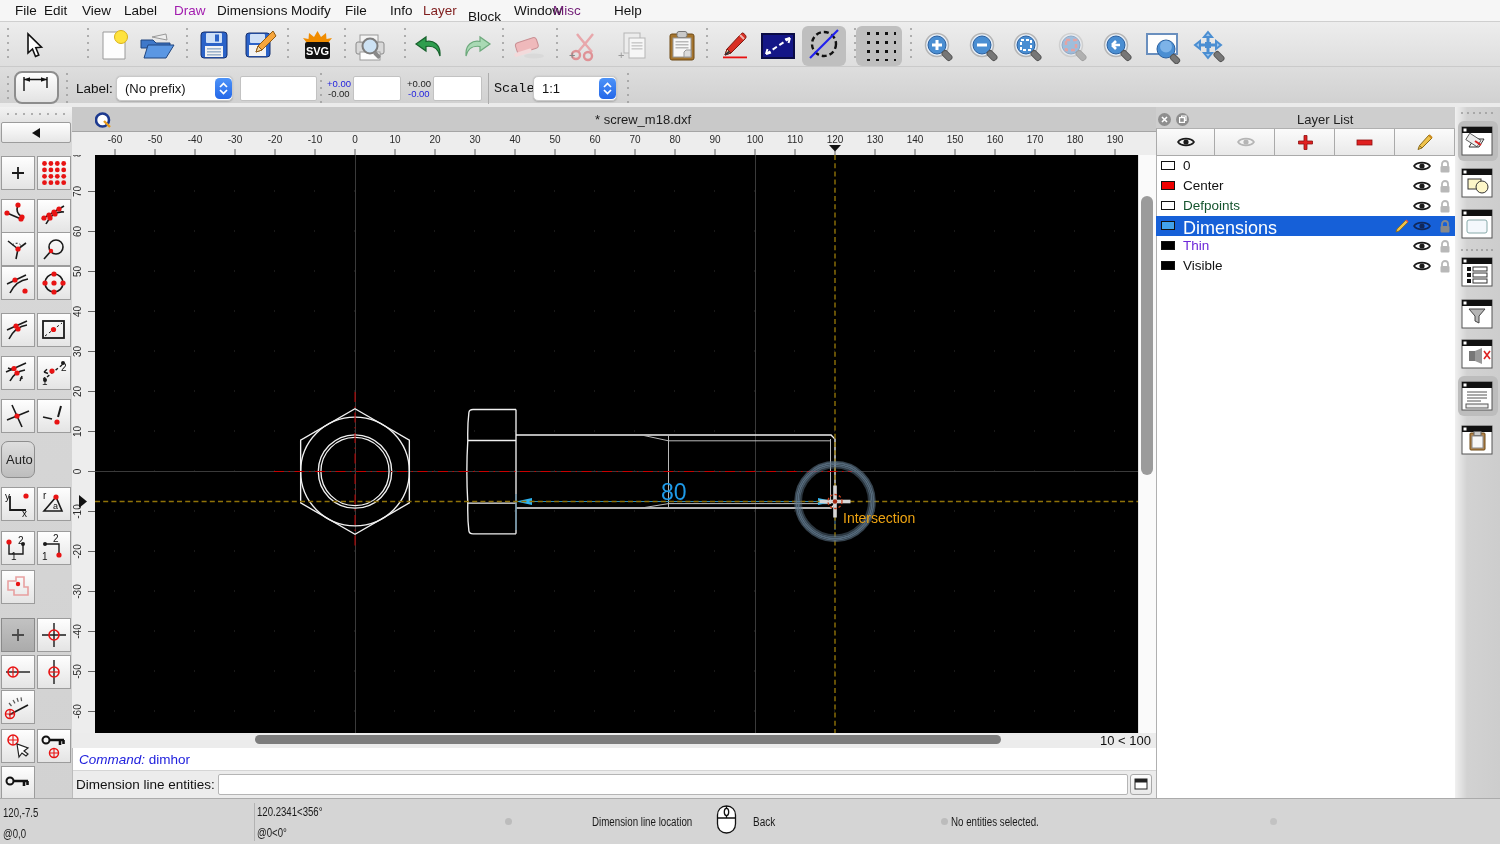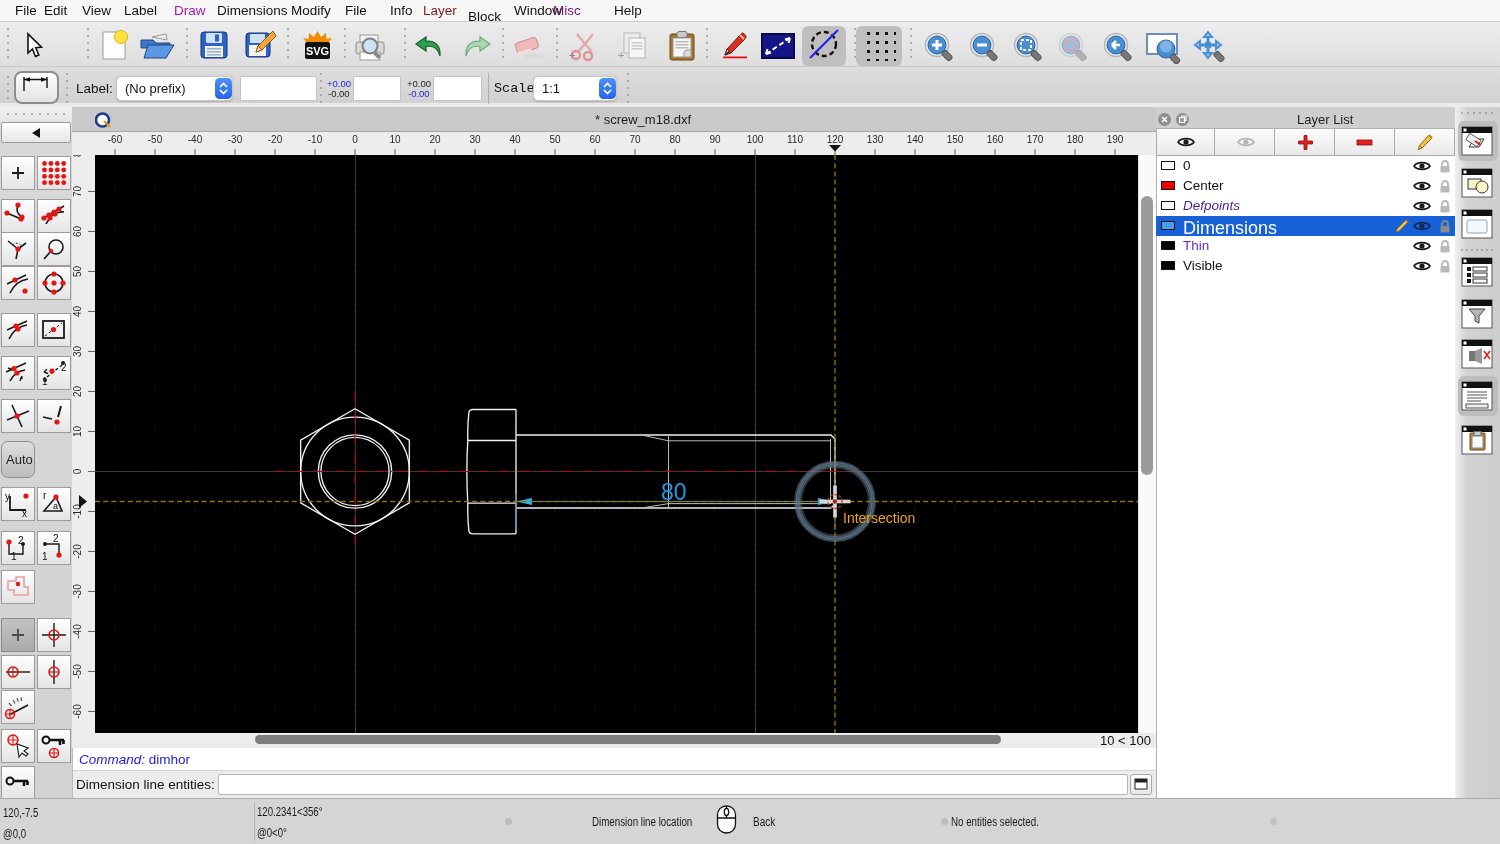--- a/index.html
+++ b/index.html
@@ -730,21 +730,21 @@
 <span class="a txt" style="left:1183px;top:178.0px;font-size:13.5px;color:#111;">Center</span>
 <svg class="a" style="left:1413px;top:178.5px;" width="18" height="14" viewBox="0 0 18 14">
     <path d="M1,7 C4,2.5 14,2.5 17,7 C14,11.5 4,11.5 1,7 Z" fill="none" stroke="#1a1a1a" stroke-width="1.6"></path>
     <circle cx="9" cy="7" r="2.6" fill="#1a1a1a"></circle>
   </svg>
 <svg class="a" style="left:1438px;top:178.5px;" width="14" height="15" viewBox="0 0 14 15">
     <path d="M4,7 V5 a3,3 0 0 1 6,0 V7" fill="none" stroke="#b8b8b8" stroke-width="1.8"></path>
     <rect x="2.5" y="7" width="9" height="6.5" rx="1" fill="#b8b8b8"></rect>
   </svg>
 <div class="a" style="left:1160.5px;top:201.0px;width:14.5px;height:9px;background:#fff;border:1.2px solid #111;"></div>
-<span class="a txt" style="left:1183px;top:198.0px;font-size:13.5px;color:#4c1d95;font-style:italic;">Defpoints</span>
+<span class="a txt" style="left:1183px;top:198.0px;font-size:13.5px;color:#14532d;">Defpoints</span>
 <svg class="a" style="left:1413px;top:198.5px;" width="18" height="14" viewBox="0 0 18 14">
     <path d="M1,7 C4,2.5 14,2.5 17,7 C14,11.5 4,11.5 1,7 Z" fill="none" stroke="#1a1a1a" stroke-width="1.6"></path>
     <circle cx="9" cy="7" r="2.6" fill="#1a1a1a"></circle>
   </svg>
 <svg class="a" style="left:1438px;top:198.5px;" width="14" height="15" viewBox="0 0 14 15">
     <path d="M4,7 V5 a3,3 0 0 1 6,0 V7" fill="none" stroke="#b8b8b8" stroke-width="1.8"></path>
     <rect x="2.5" y="7" width="9" height="6.5" rx="1" fill="#b8b8b8"></rect>
   </svg>
 <div class="a" style="left:1155.5px;top:215.5px;width:299.5px;height:20px;background:#1660d8;"></div>
 <div class="a" style="left:1160.5px;top:221.0px;width:14.5px;height:9px;background:#42a1ea;border:1.2px solid #111;"></div>

